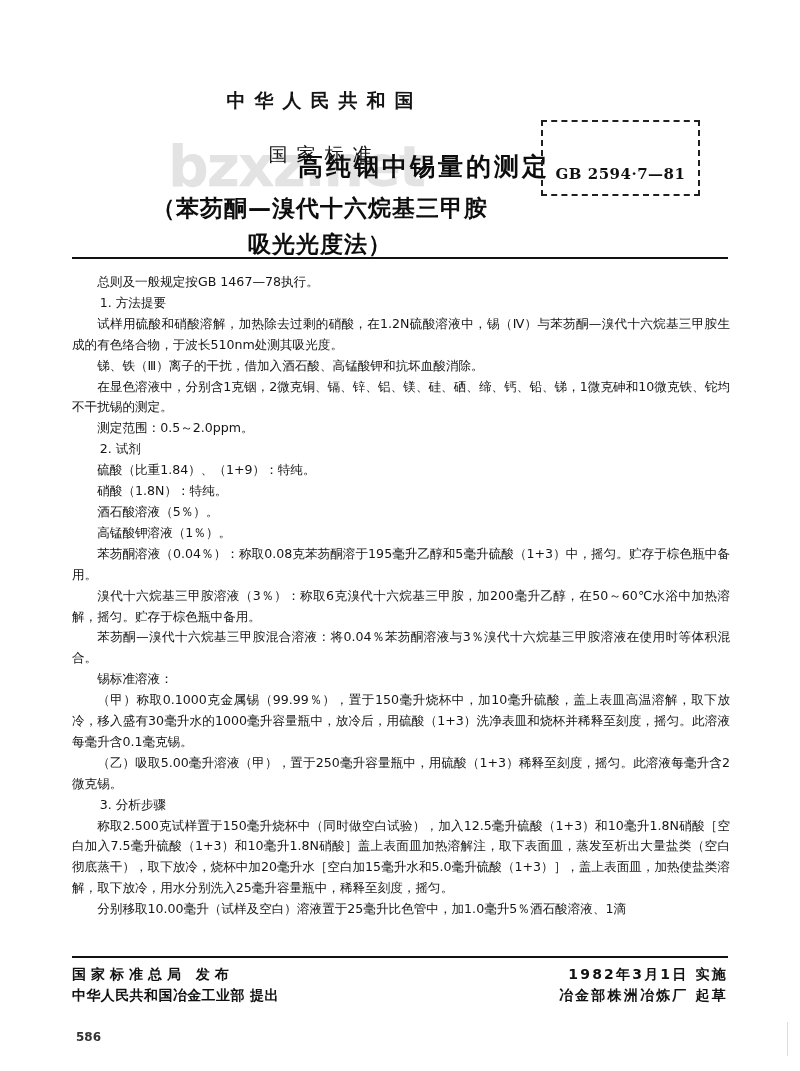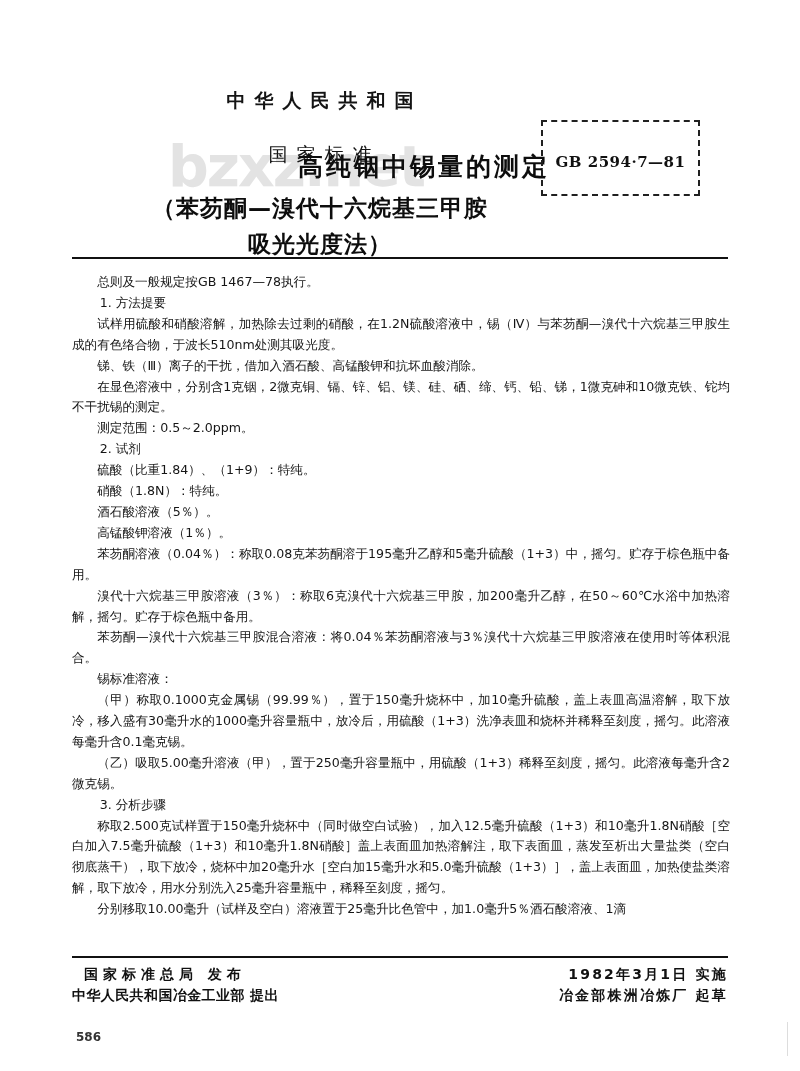--- a/index.html
+++ b/index.html
@@ -103,21 +103,21 @@
     left: 541px;
     top: 120px;
     width: 155px;
     height: 72px;
     border: 2px dashed #202020;
     z-index: 2;
   }
   .std-box-inner {
     position: absolute;
     left: 0;
-    top: 4px;
+    top: 16px;
     width: 155px;
     height: 72px;
     display: flex;
     align-items: center;
     justify-content: center;
   }
   .std-number {
     font-family: "DejaVu Serif", "Liberation Serif", serif;
     font-size: 15px;
     font-weight: bold;
@@ -180,21 +180,21 @@
     font-size: 14px;
     font-weight: bold;
     color: #111;
   }
   .footer-row {
     display: flex;
     justify-content: space-between;
     align-items: baseline;
     line-height: 21px;
   }
-  .f-left-1 { letter-spacing: 5px; margin-left: 12px; }
+  .f-left-1 { letter-spacing: 5px; }
   .f-left-2 { letter-spacing: 0.4px; }
   .f-right-1 { letter-spacing: 2.2px; }
   .f-right-2 { letter-spacing: 2.2px; }
 
   .page-number {
     position: absolute;
     left: 76px;
     top: 1030px;
     font-family: "DejaVu Sans", "Liberation Sans", sans-serif;
     font-size: 12px;

